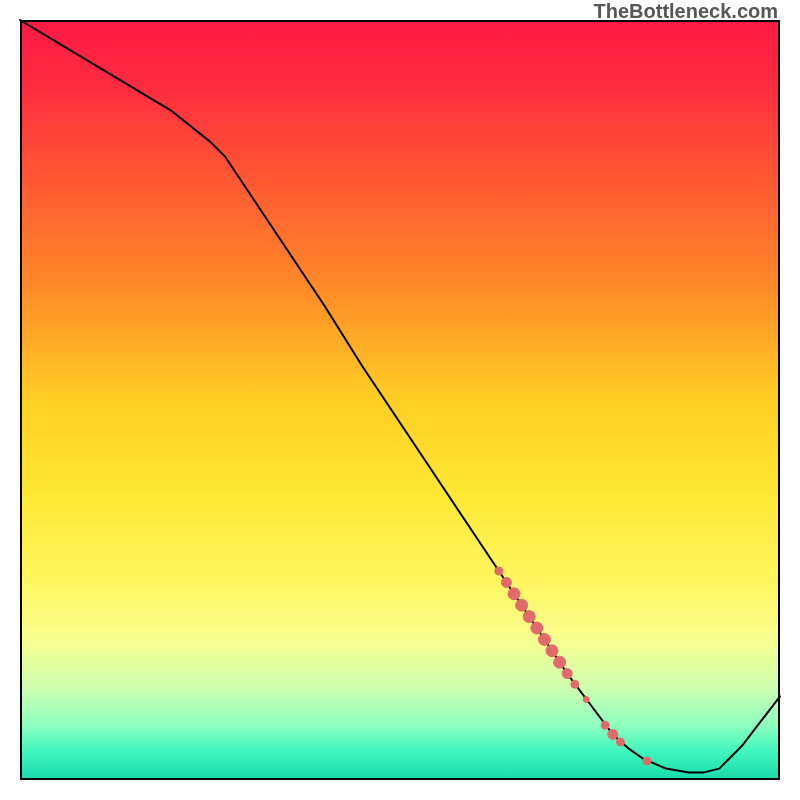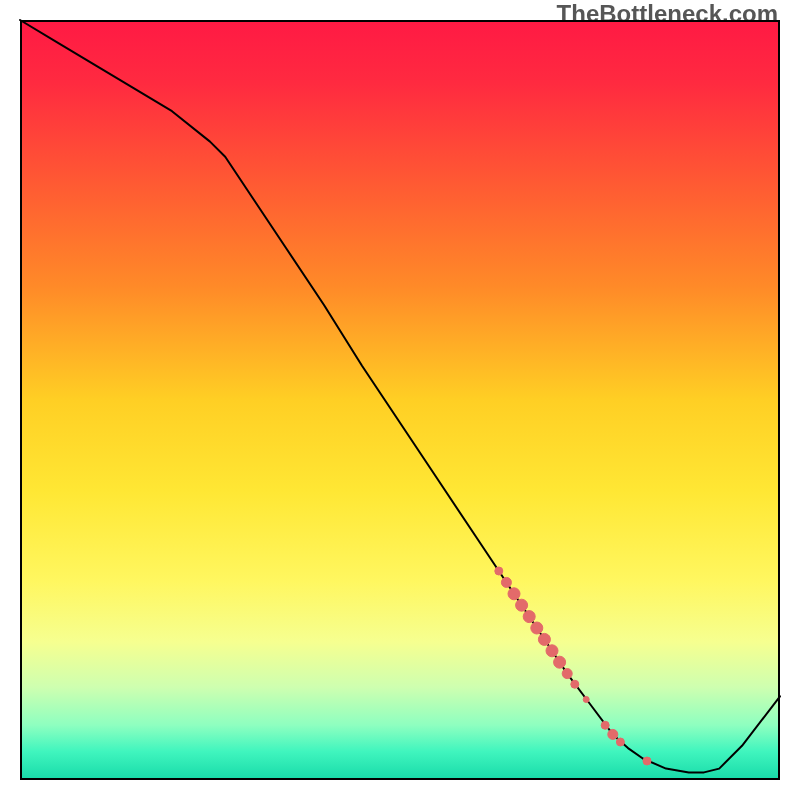--- a/index.html
+++ b/index.html
@@ -22,21 +22,21 @@
     width: 760px;
     height: 760px;
     box-sizing: border-box;
     border: 2px solid #000000;
   }
   .watermark {
     position: absolute;
     top: 0px;
     right: 22px;
     font-family: Arial, Helvetica, sans-serif;
-    font-size: 24px;
+    font-size: 20px;
     font-weight: bold;
     color: #565656;
     letter-spacing: 0px;
   }
   svg.overlay {
     position: absolute;
     left: 20px;
     top: 20px;
     width: 760px;
     height: 760px;

